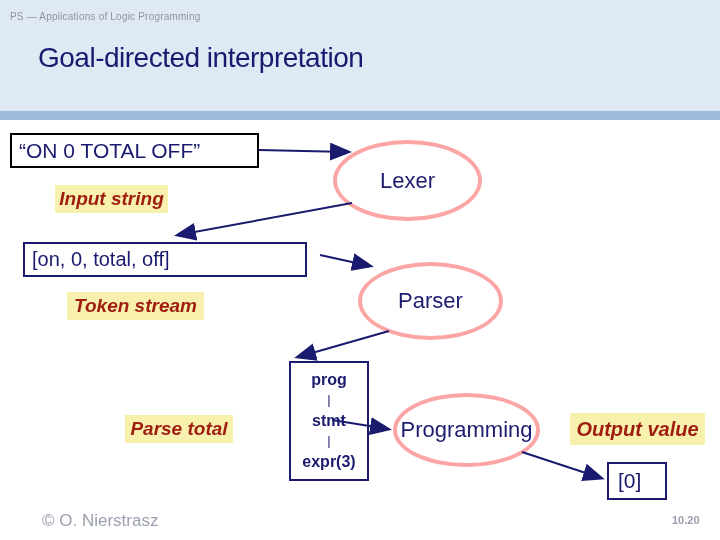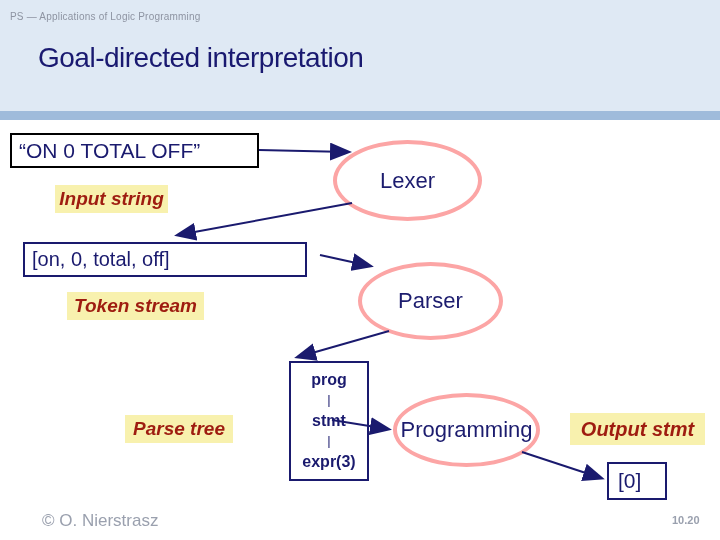--- a/index.html
+++ b/index.html
@@ -75,24 +75,24 @@
 <div class="ylabel" id="label-token">Token stream</div>
 <div class="ellipse" id="parser">Parser</div>
 
 <div class="dbox" id="tree-box">
   <span>prog</span>
   <span class="tree-edge">|</span>
   <span>stmt</span>
   <span class="tree-edge">|</span>
   <span>expr(3)</span>
 </div>
-<div class="ylabel" id="label-tree">Parse tree</div>
+<div class="ylabel" id="label-tree">Parse total</div>
 <div class="ellipse" id="interpreter">Programming</div>
 
-<div class="ylabel" id="label-output">Output stmt</div>
+<div class="ylabel" id="label-output">Output value</div>
 <div class="dbox" id="output-box">[0]</div>
 
 <svg class="arrows" viewBox="0 0 720 540">
   <defs>
     <marker id="ah" markerWidth="11" markerHeight="9" refX="9" refY="4.5" orient="auto">
       <path d="M0,0 L11,4.5 L0,9 z" fill="#1a1a6e"></path>
     </marker>
   </defs>
   <line x1="259" y1="150" x2="348" y2="152" stroke="#1a1a6e" stroke-width="2" marker-end="url(#ah)"></line>
   <line x1="352" y1="203" x2="178" y2="235" stroke="#1a1a6e" stroke-width="2" marker-end="url(#ah)"></line>

